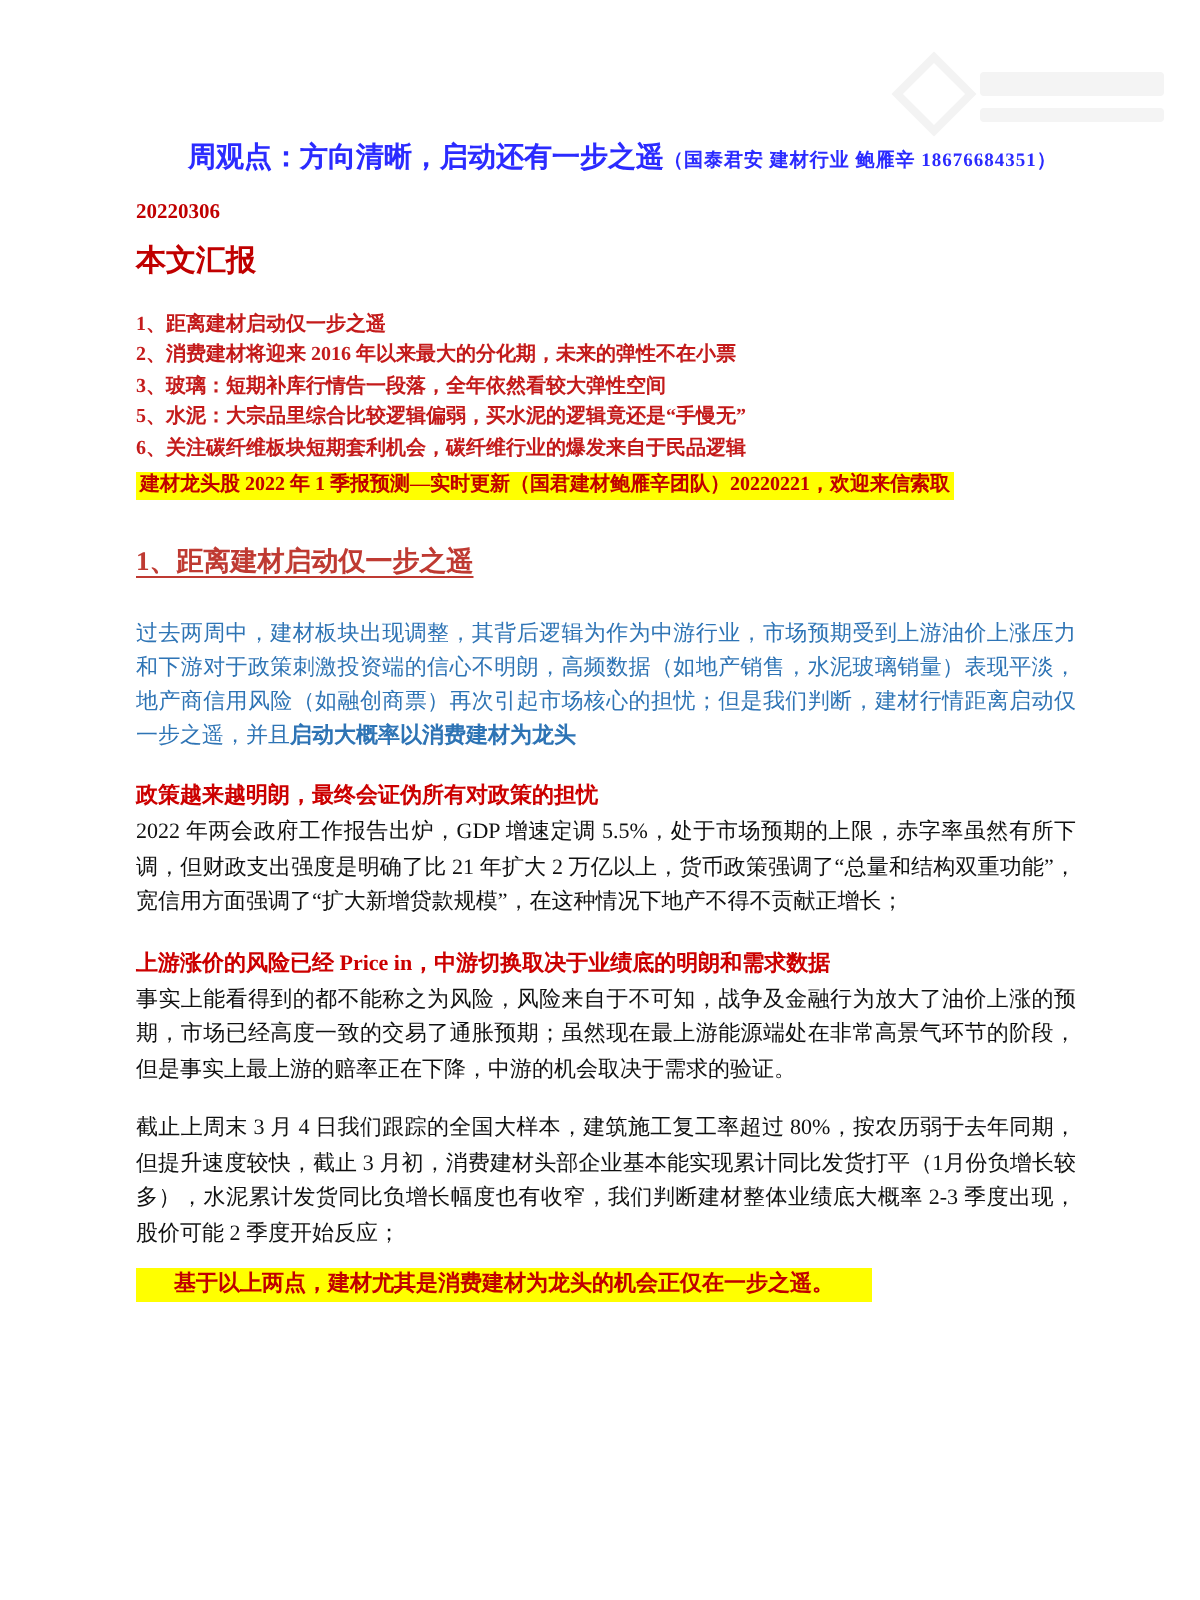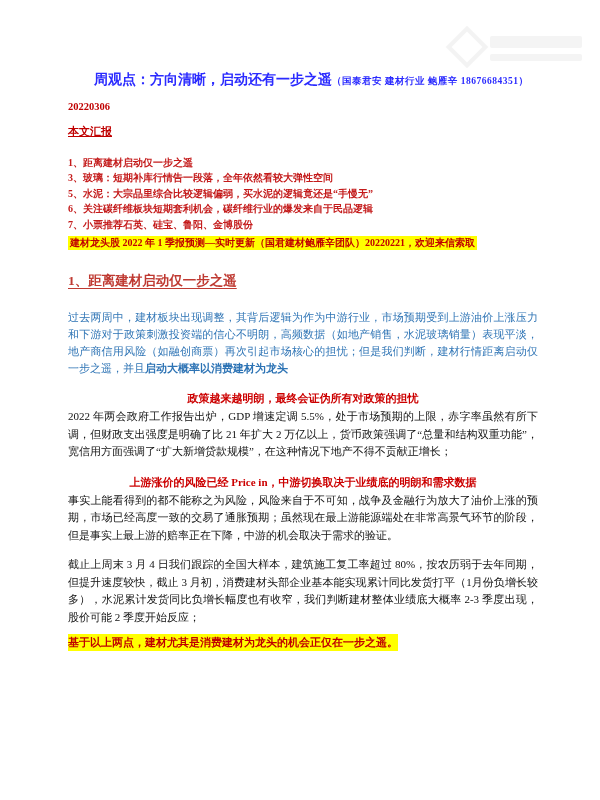--- a/index.html
+++ b/index.html
@@ -21,21 +21,21 @@
   .wm-bar.w2{left:38px;top:24px;width:92px;height:7px;}
 
   .title{
     margin:0 0 9px 0;
     padding-left:26px;
     font-size:14px;line-height:20px;
     font-weight:bold;color:#2b2bff;
   }
   .title-suffix{font-size:9.5px;font-weight:bold;letter-spacing:0.5px;}
   .date{margin:0 0 12px 0;font-size:10.5px;line-height:13px;font-weight:bold;color:#c00000;}
-  .report-label{margin:0 0 17px 0;font-size:11px;line-height:13px;font-weight:bold;color:#c00000;text-decoration:underline;}
+  .report-label{margin:0 0 17px 0;font-size:15px;line-height:13px;font-weight:bold;color:#c00000;}
 
   .summary{margin:0;}
   .sum-item{
     margin:0;font-size:10px;line-height:15.4px;
     font-weight:bold;color:#c41b1b;
   }
   .banner{
     margin:2px 0 0 0;
     display:inline-block;
     background:#ffff00;
@@ -54,32 +54,32 @@
 
   .para{
     margin:0;text-align:justify;
     font-size:11px;line-height:17.5px;
   }
   .para.blue{color:#2e74b5;margin-top:20px;line-height:17px;}
   .para.black{color:#111111;}
   .subhead{
     margin:14px 0 0 0;
     font-size:11px;line-height:15px;
-    font-weight:bold;color:#cc0000;text-align:center;
+    font-weight:bold;color:#cc0000;
   }
   .after-subhead{margin-top:2px;font-family:Liberation Serif, serif;}
   .block-gap{margin-top:12px;}
 
   .conclusion{
     margin:8px 0 0 0;
     display:inline-block;
     background:#ffff00;
     font-size:11px;line-height:15px;
     font-weight:bold;color:#c00000;
-    padding:1px 0;
+    padding:1px 19px;
   }
   b{font-weight:bold;}
 </style>
 </head>
 <body>
 
 <div class="page">
 
   <div class="watermark">
     <div class="wm-diamond"></div>
@@ -88,24 +88,24 @@
   </div>
 
   <h1 class="title"><span>周观点：方向清晰，启动还有一步之遥</span><span class="title-suffix">（国泰君安 建材行业 鲍雁辛 18676684351）</span></h1>
 
   <p class="date">20220306</p>
 
   <p class="report-label">本文汇报</p>
 
   <div class="summary">
     <p class="sum-item">1、距离建材启动仅一步之遥</p>
+    <p class="sum-item">2、消费建材将迎来 2016 年以来最大的分化期，未来的弹性不在小票</p>
     <p class="sum-item">3、玻璃：短期补库行情告一段落，全年依然看较大弹性空间</p>
     <p class="sum-item">5、水泥：大宗品里综合比较逻辑偏弱，买水泥的逻辑竟还是“手慢无”</p>
     <p class="sum-item">6、关注碳纤维板块短期套利机会，碳纤维行业的爆发来自于民品逻辑</p>
-    <p class="sum-item">7、小票推荐石英、硅宝、鲁阳、金博股份</p>
   </div>
 
   <p class="banner">建材龙头股 2022 年 1 季报预测—实时更新（国君建材鲍雁辛团队）20220221，欢迎来信索取</p>
 
   <h2 class="section-heading">1、距离建材启动仅一步之遥</h2>
 
   <p class="para blue"><span>过去两周中，建材板块出现调整，其背后逻辑为作为中游行业，市场预期受到上游油价上涨压力和下游对于政策刺激投资端的信心不明朗，高频数据（如地产销售，水泥玻璃销量）表现平淡，地产商信用风险（如融创商票）再次引起市场核心的担忧；但是我们判断，建材行情距离启动仅一步之遥，并且</span><b>启动大概率以消费建材为龙头</b></p>
 
   <p class="subhead">政策越来越明朗，最终会证伪所有对政策的担忧</p>
 

